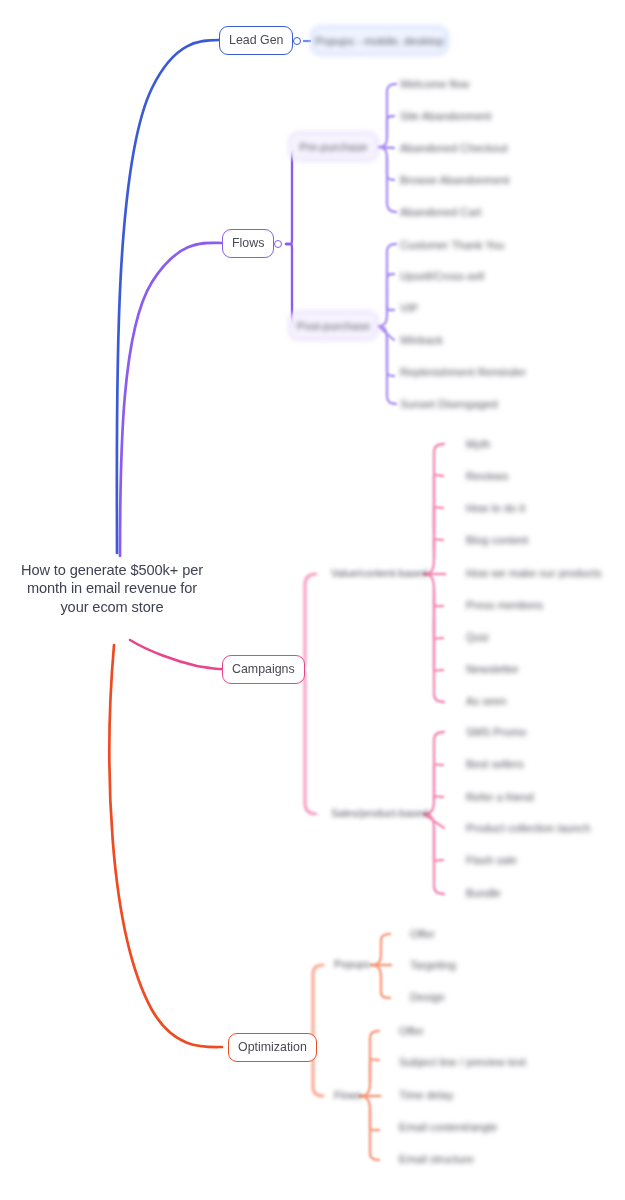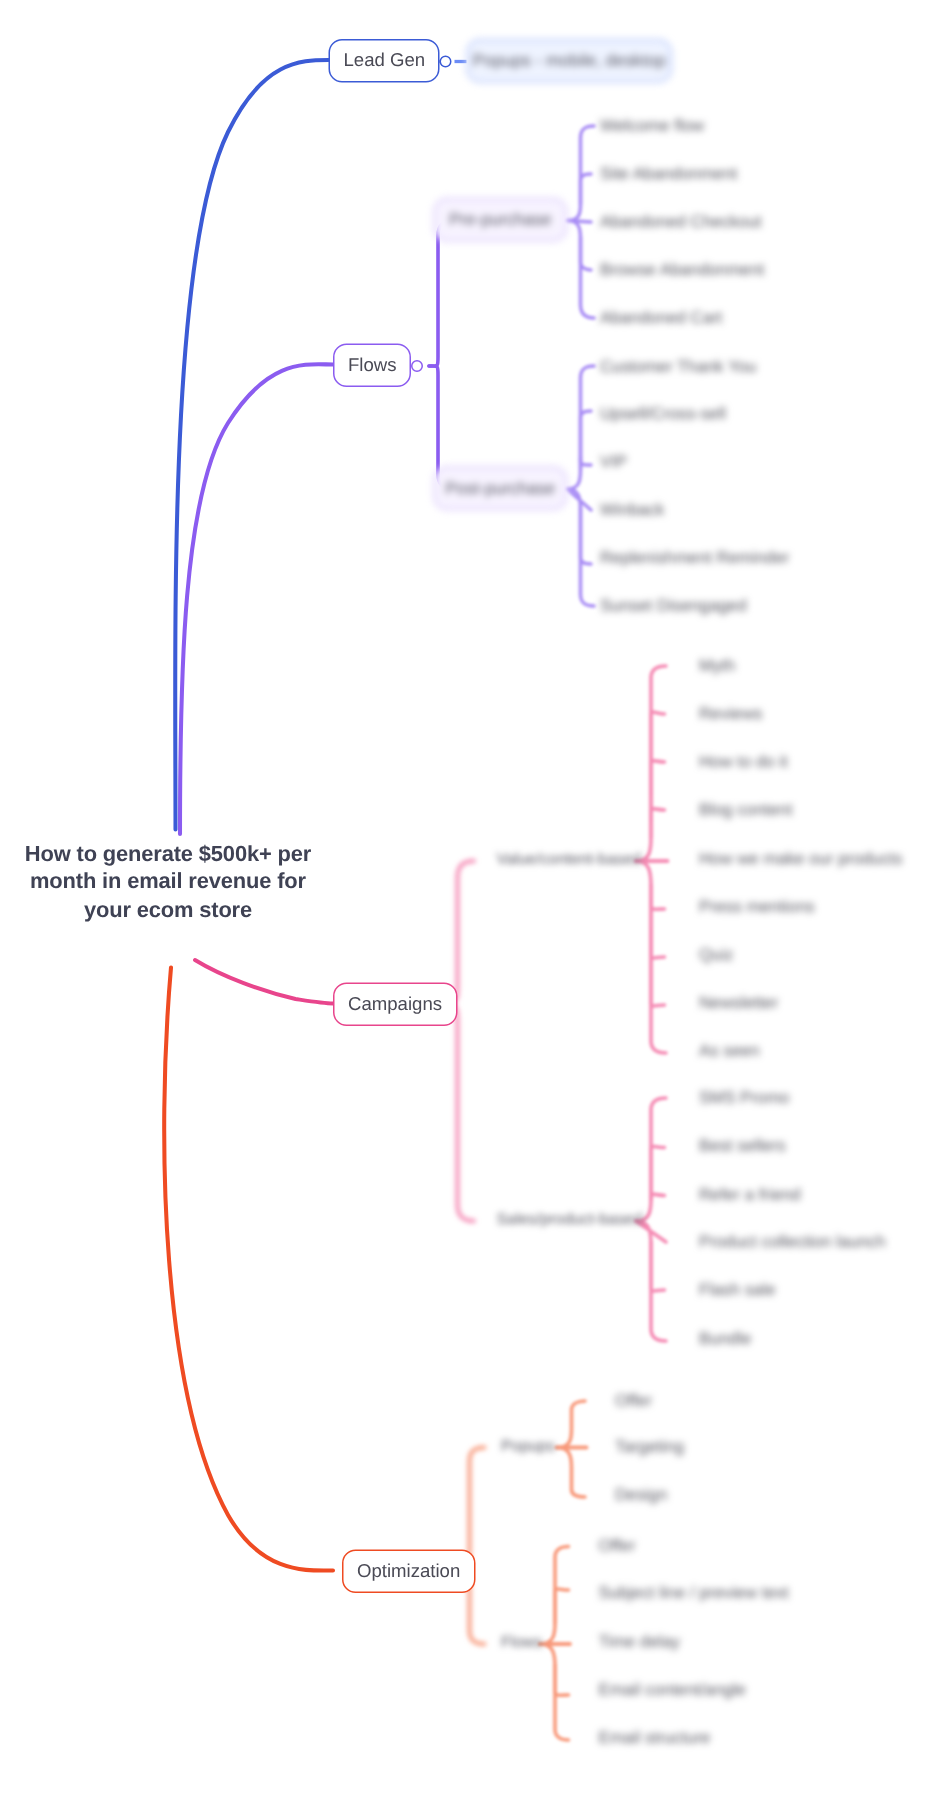--- a/index.html
+++ b/index.html
@@ -34,21 +34,21 @@
   }
 
   
   .root-node {
     position: absolute;
     left: 14px;
     top: 561px;
     width: 196px;
     text-align: center;
     font-size: 14.6px;
-    font-weight: 700;
+    font-weight: 400;
     line-height: 18.4px;
     color: #3f4254;
     letter-spacing: -0.1px;
   }
 
   
   .pill {
     position: absolute;
     box-sizing: border-box;
     display: flex;

